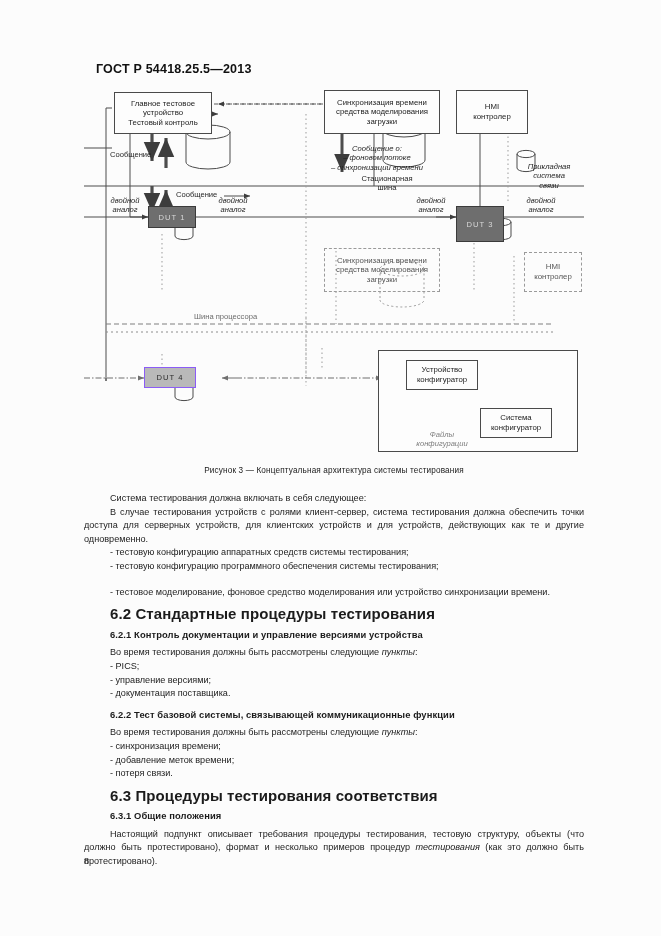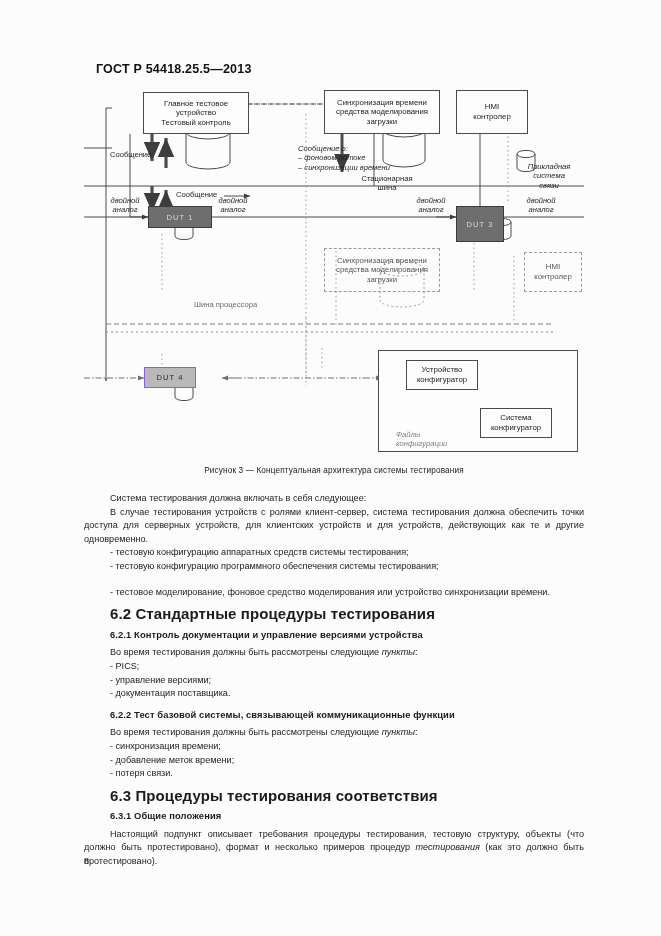--- a/index.html
+++ b/index.html
@@ -223,21 +223,21 @@
 
         <path d="M360,333 L378,333 L378,328 L389,337 L378,346 L378,341 L360,341 z" fill="#2f2f2f" stroke="#2f2f2f" stroke-width="1"></path>
 
         <path d="M316,289 C300,297 300,322 312,334" stroke="#2f2f2f" stroke-width="7" fill="none" stroke-linecap="butt"></path>
         <path d="M321,281 L311,293 L324,296 z" fill="#2f2f2f"></path>
 
         <path d="M478,300 C490,310 488,330 474,338" stroke="#2f2f2f" stroke-width="7" fill="none"></path>
         <path d="M481,294 L472,306 L487,306 z" fill="#2f2f2f"></path>
       </svg>
 
-      <div class="nbox" style="left:30px;top:6px;width:106px;height:42px;margin-left:29px;">
+      <div class="nbox" style="left:30px;top:6px;width:98px;height:42px;">
         <span style="white-space:pre-line">Главное тестовое
 устройство
 Тестовый контроль</span>
       </div>
 
       <div class="nbox" style="left:240px;top:4px;width:116px;height:44px;">
         <span style="white-space:pre-line">Синхронизация времени
 средства моделирования
 загрузки</span>
       </div>
@@ -251,21 +251,21 @@
         <span style="white-space:pre-line">Синхронизация времени
 средства моделирования
 загрузки</span>
       </div>
 
       <div class="nbox dash" style="left:440px;top:166px;width:58px;height:40px;">
         <span style="white-space:pre-line">HMI
 контролер</span>
       </div>
 
-      <div class="dut" style="left:64px;top:120px;width:64px;height:22px;">
+      <div class="dut" style="left:64px;top:120px;width:48px;height:22px;">
         <span>DUT 1</span>
       </div>
       <div class="dut" style="left:372px;top:120px;width:48px;height:36px;">
         <span>DUT 3</span>
       </div>
       <div class="dut light" style="left:60px;top:281px;width:52px;height:21px;">
         <span>DUT 4</span>
       </div>
       <div class="dut light" style="left:334px;top:281px;width:52px;height:21px;">
         <span>DUT 4</span>
@@ -273,31 +273,31 @@
 
       <div class="confpanel"></div>
       <div class="nbox" style="left:322px;top:274px;width:72px;height:30px;">
         <span style="white-space:pre-line">Устройство
 конфигуратор</span>
       </div>
       <div class="nbox" style="left:396px;top:322px;width:72px;height:30px;">
         <span style="white-space:pre-line">Система
 конфигуратор</span>
       </div>
-      <div class="lbl ital gray" style="left:312px;top:344px;width:60px;white-space:pre-line;color:#7d7d7d;">Файлы
+      <div class="lbl ital gray" style="left:328px;top:344px;width:60px;text-align:center;white-space:pre-line;color:#7d7d7d;">Файлы
 конфигурации</div>
 
       <div class="lbl" style="left:26px;top:64px;">Сообщение</div>
       <div class="lbl" style="left:92px;top:104px;">Сообщение</div>
-      <div class="lbl ital" style="left:214px;top:58px;white-space:pre-line;">Сообщение о:
+      <div class="lbl ital" style="left:247px;top:58px;white-space:pre-line;text-align:center;">Сообщение о:
 – фоновом потоке
 – синхронизации времени</div>
       <div class="lbl" style="left:258px;top:88px;width:90px;text-align:center;white-space:pre-line;">Стационарная
 шина</div>
-      <div class="lbl gray" style="left:110px;top:214px;">Шина процессора</div>
+      <div class="lbl gray" style="left:110px;top:226px;">Шина процессора</div>
       <div class="lbl ital" style="left:434px;top:76px;width:62px;text-align:center;white-space:pre-line;">Прикладная
 система
 связи</div>
 
       <div class="lbl ital" style="left:16px;top:110px;width:50px;text-align:center;white-space:pre-line;">двойной
 аналог</div>
       <div class="lbl ital" style="left:124px;top:110px;width:50px;text-align:center;white-space:pre-line;">двойной
 аналог</div>
       <div class="lbl ital" style="left:322px;top:110px;width:50px;text-align:center;white-space:pre-line;">двойной
 аналог</div>

